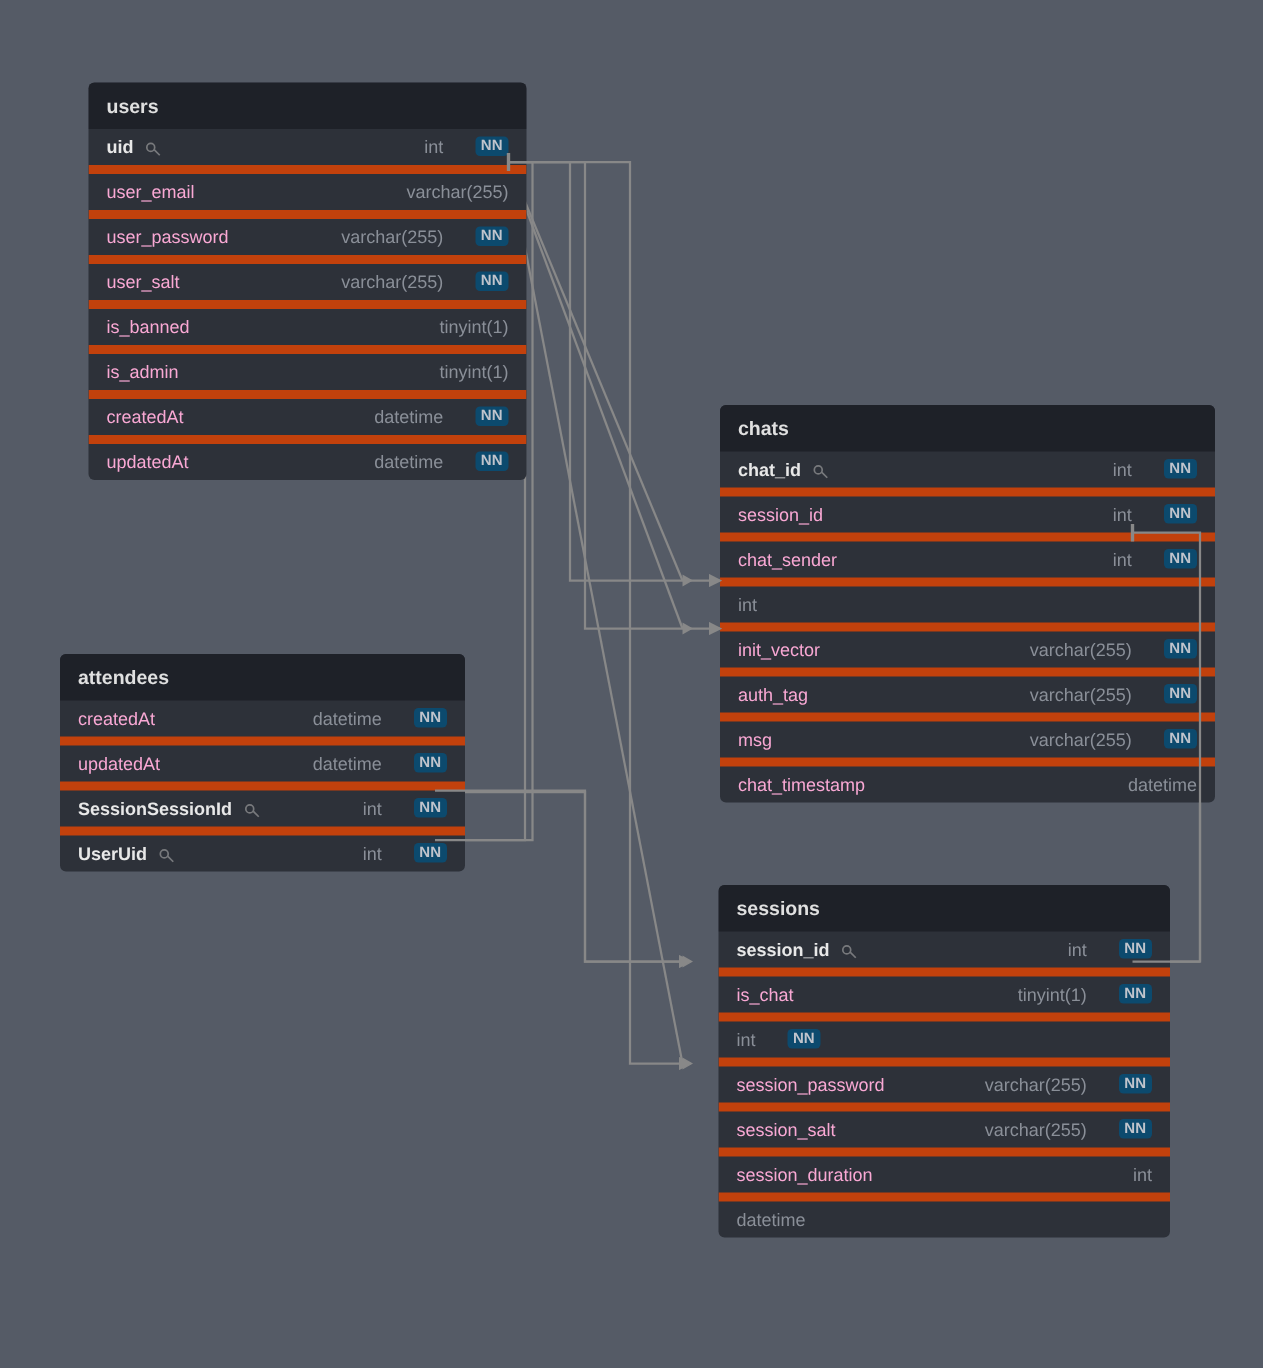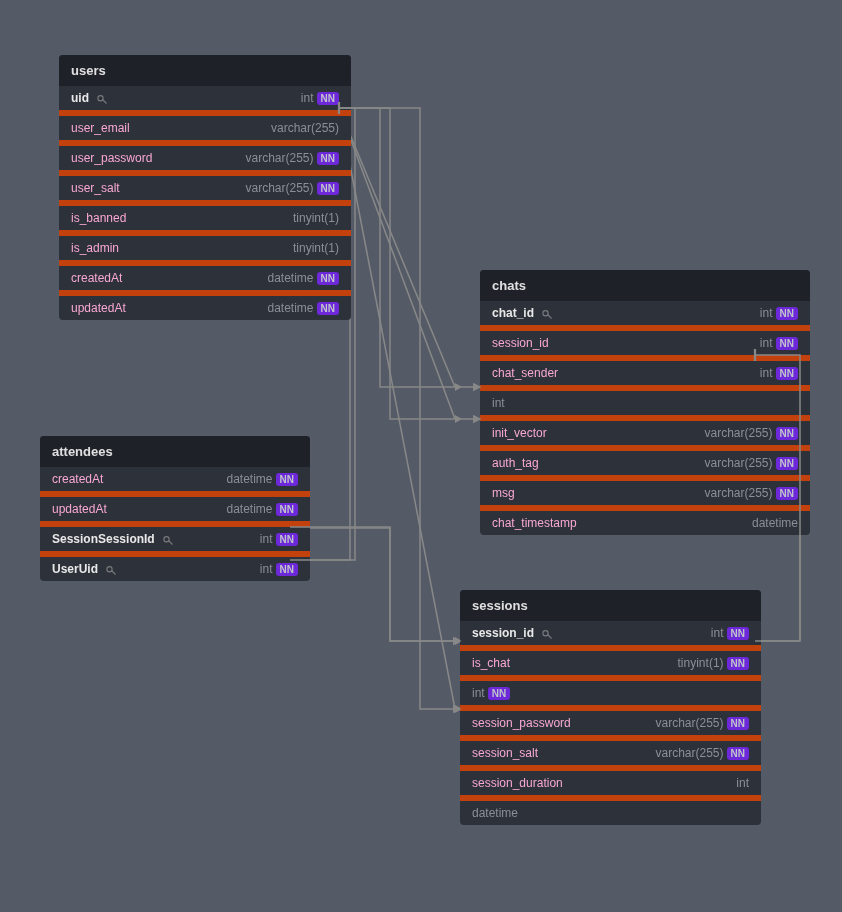--- a/index.html
+++ b/index.html
@@ -48,27 +48,27 @@
       flex: 1;
     }
 
     .col-name.bold {
       font-weight: bold;
       color: #e8e8e8;
     }
 
     .col-type-area {
       display: flex;
-      align-items: flex-end;
-      gap: 3px;
+      align-items: flex-start;
+      gap: 21px;
       color: #8a8f98;
     }
 
     .badge-nn {
-      background-color: #6d28d9;
+      background-color: #0c4a6e;
       color: #c0c4cc;
       padding: 1px 4px;
       border-radius: 3px;
       font-size: 10px;
       font-weight: bold;
     }
 
     .key-icon {
       display: inline-block;
       width: 12px;
@@ -266,21 +266,21 @@
     <span class="col-type-area">
       varchar(255) <span class="badge-nn">NN</span>
     </span>
   </div>
   <div class="table-row">
     <span class="col-name">chat_timestamp</span>
     <span class="col-type-area">datetime</span>
   </div>
 </div>
 
-<div class="table-card" style="left:460px; top:590px; width:301px;">
+<div class="table-card" style="left:479px; top:590px; width:301px;">
   <div class="table-header">
     <span>sessions</span>
   </div>
   <div class="table-row">
     <span class="col-name bold">session_id
       <svg class="key-icon" viewBox="0 0 16 16" style="display:inline;vertical-align:middle;opacity:0.6">
           <circle cx="6" cy="7" r="3.5" fill="none" stroke="#aaa" stroke-width="1.5"></circle>
           <line x1="9" y1="9" x2="14" y2="14" stroke="#aaa" stroke-width="1.5"></line>
         </svg>
     </span>

